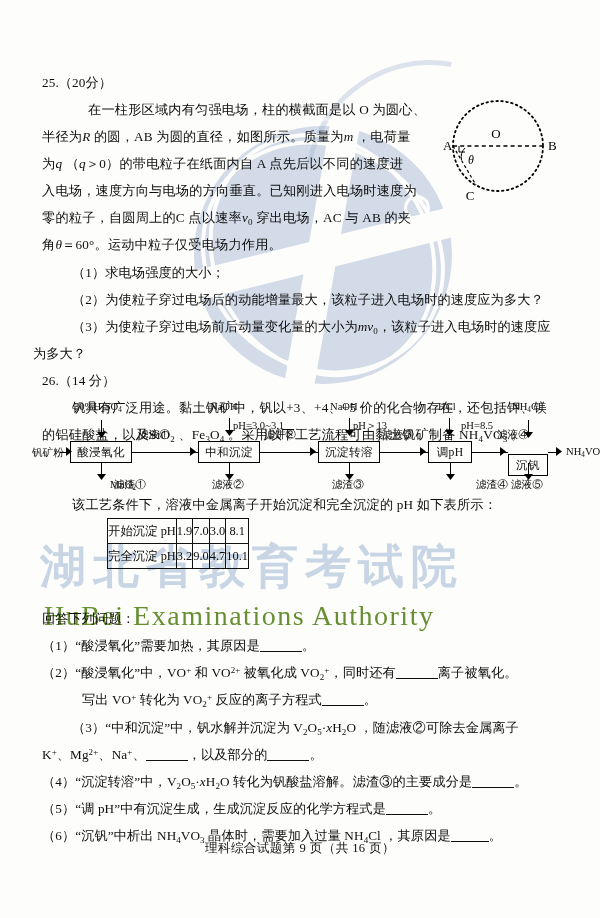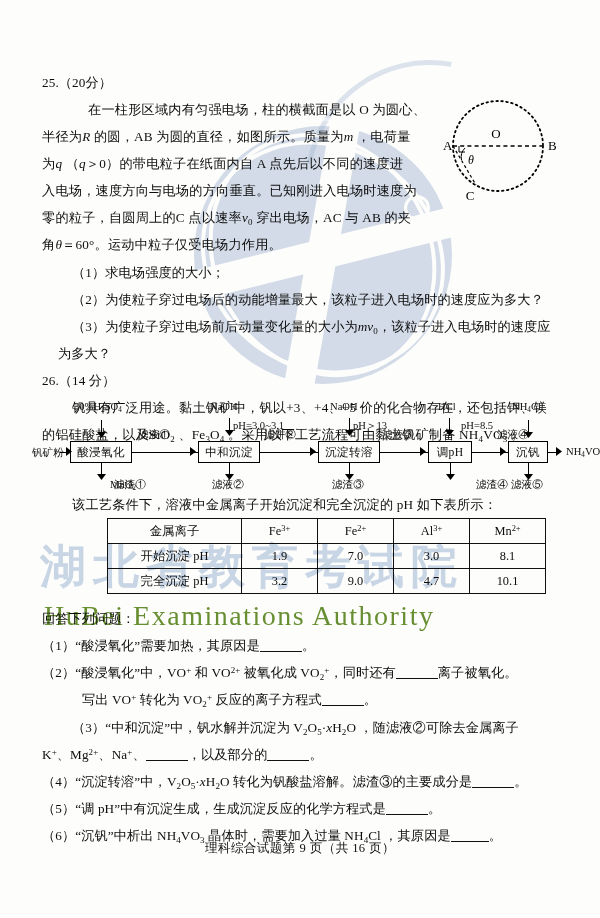--- a/index.html
+++ b/index.html
@@ -150,21 +150,21 @@
     <div class="txt ind" style="left:88px;top:103px;">在一柱形区域内有匀强电场，柱的横截面是以 O 为圆心、</div>
     <div class="txt ind" style="left:42px;top:130px;">半径为<i>R</i> 的圆，AB 为圆的直径，如图所示。质量为<i>m</i> ，电荷量</div>
     <div class="txt ind" style="left:42px;top:157px;">为<i>q</i> （<i>q</i>＞0）的带电粒子在纸面内自 A 点先后以不同的速度进</div>
     <div class="txt ind" style="left:42px;top:184px;">入电场，速度方向与电场的方向垂直。已知刚进入电场时速度为</div>
     <div class="txt ind" style="left:42px;top:211px;">零的粒子，自圆周上的C 点以速率<i>v</i><sub>0</sub> 穿出电场，AC 与 AB 的夹</div>
     <div class="txt ind" style="left:42px;top:238px;">角<i>θ</i>＝60°。运动中粒子仅受电场力作用。</div>
 
     <div class="txt" style="left:72px;top:266px;">（1）求电场强度的大小；</div>
     <div class="txt" style="left:72px;top:293px;">（2）为使粒子穿过电场后的动能增量最大，该粒子进入电场时的速度应为多大？</div>
     <div class="txt" style="left:72px;top:320px;">（3）为使粒子穿过电场前后动量变化量的大小为<i>mv</i><sub>0</sub>，该粒子进入电场时的速度应</div>
-    <div class="txt" style="left:58px;top:347px;font-family:Liberation Serif, serif;">为多大？</div>
+    <div class="txt" style="left:33px;top:347px;font-family:Liberation Serif, serif;">为多大？</div>
 
     <div class="fig">
       <svg width="152" height="120" viewBox="0 0 152 120">
         <circle cx="66" cy="58" r="45" fill="none" stroke="#000" stroke-width="1.8" stroke-dasharray="1.6 3.4" stroke-linecap="round"></circle>
         <line x1="21" y1="58" x2="111" y2="58" stroke="#000" stroke-width="1.3" stroke-dasharray="4 3.2"></line>
         <path d="M21 58 L44 97" stroke="#000" stroke-width="1.2" stroke-dasharray="3 2.6" fill="none"></path>
         <path d="M33 60 A 13 13 0 0 0 29.5 72" fill="none" stroke="#000" stroke-width="1"></path>
         <path d="M27 58 l0 6 l6 0" fill="none" stroke="#000" stroke-width="1"></path>
         <text x="64" y="50" font-family="Liberation Serif, serif" font-size="13" text-anchor="middle">O</text>
         <text x="11" y="62" font-family="Liberation Serif, serif" font-size="13">A</text>
@@ -178,21 +178,21 @@
 
     <div class="txt ind" style="left:72px;top:401px;">钒具有广泛用途。黏土钒矿中，钒以+3、+4、+5 价的化合物存在，还包括钾、镁</div>
     <div class="txt ind" style="left:42px;top:428px;">的铝硅酸盐，以及SiO<sub>2</sub> 、Fe<sub>3</sub>O<sub>4</sub> 。采用以下工艺流程可由黏土钒矿制备 NH<sub>4</sub>VO<sub>3</sub> 。</div>
 
     <div class="flow">
 
       <div class="fbox" style="left:40px;top:41px;width:62px;height:22px;">酸浸氧化</div>
       <div class="fbox" style="left:168px;top:41px;width:62px;height:22px;">中和沉淀</div>
       <div class="fbox" style="left:288px;top:41px;width:62px;height:22px;">沉淀转溶</div>
       <div class="fbox" style="left:398px;top:41px;width:44px;height:22px;">调pH</div>
-      <div class="fbox" style="left:478px;top:41px;width:40px;height:22px;">沉钒</div>
+      <div class="fbox" style="left:478px;top:54px;width:40px;height:22px;">沉钒</div>
 
       <div class="flbl" style="left:2px;top:48px;">钒矿粉</div>
       <div class="fline" style="left:30px;top:51.5px;width:10px;height:1.2px;"></div>
       <svg style="position:absolute;left:36px;top:47px;" width="7" height="9">
           <path d="M0 0 L6 4.5 L0 9 Z" fill="#000"></path>
         </svg>
 
       <div class="fline" style="left:518px;top:51.5px;width:12px;height:1.2px;"></div>
       <svg style="position:absolute;left:526px;top:47px;" width="7" height="9">
           <path d="M0 0 L6 4.5 L0 9 Z" fill="#000"></path>
@@ -285,27 +285,20 @@
       <svg style="position:absolute;left:494px;top:74px;" width="9" height="7">
           <path d="M0 0 L4.5 6 L9 0 Z" fill="#000"></path>
         </svg>
       <div class="flbl" style="left:481px;top:80px;">滤液⑤</div>
     </div>
 
     <div class="txt ind" style="left:72px;top:498px;">该工艺条件下，溶液中金属离子开始沉淀和完全沉淀的 pH 如下表所示：</div>
 
     <table class="tbl">
       <tbody>
-          <tr>
-        <td class="hdcell">金属离子</td>
-        <td class="dcell">Fe<sup>3+</sup></td>
-        <td class="dcell">Fe<sup>2+</sup></td>
-        <td class="dcell">Al<sup>3+</sup></td>
-        <td class="dcell">Mn<sup>2+</sup></td>
-      </tr>
       <tr>
         <td>开始沉淀 pH</td>
         <td>1.9</td>
         <td>7.0</td>
         <td>3.0</td>
         <td>8.1</td>
       </tr>
       <tr>
         <td>完全沉淀 pH</td>
         <td>3.2</td>

